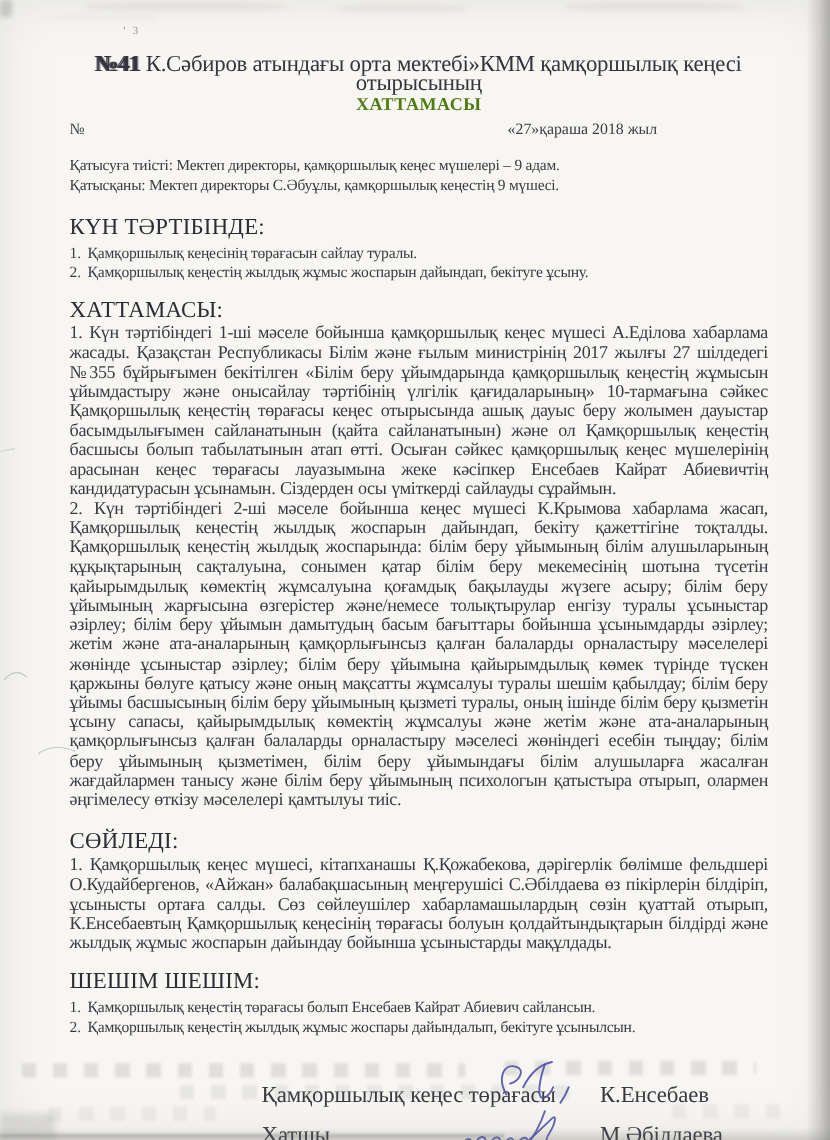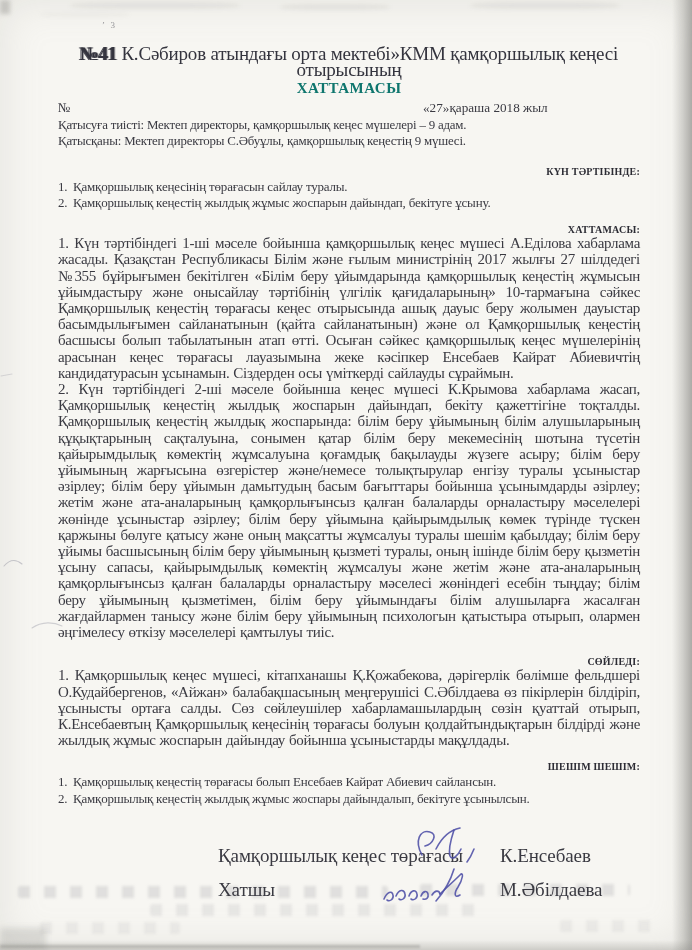--- a/index.html
+++ b/index.html
@@ -60,29 +60,29 @@
     margin-top: 26px; text-align: center;
     font-size: 19px; line-height: 16px; letter-spacing: -0.2px;
     color: #34343e;
   }
   .dbl {
     display: inline-block; margin-right: 4px; font-weight: bold;
     text-shadow: -1.4px 0 0 rgba(45,45,55,.85), 1px .4px 0 rgba(45,45,55,.35);
   }
   .protocol {
     margin-top: 2px; text-align: center;
-    font-weight: bold; font-size: 15px; letter-spacing: .5px; color: #0f766e;
+    font-weight: bold; font-size: 15px; letter-spacing: .5px; color: #4d7c0f;
   }
   .meta { position: relative; margin-top: 3px; height: 17px; font-size: 13.2px; }
   .meta .no { position: absolute; left: 0; top: 0; }
   .meta .date { position: absolute; left: 365px; top: 0; }
-  .attend { font-size: 12.9px; line-height: 16.4px; letter-spacing: -0.2px; }
+  .attend { margin-top: 13px; font-size: 12.9px; line-height: 16.4px; letter-spacing: -0.2px; }
   .h {
-    margin-top: 16px; text-align: right;
-    font-weight: bold; font-size: 10px; letter-spacing: .2px; color: #2c2c34;
+    margin-top: 16px; text-align: left;
+    font-weight: normal; font-size: 19px; letter-spacing: .2px; color: #2c2c34;
   }
   .h.tight { margin-top: 13px; }
   .list { margin-top: 2px; }
   .li { font-size: 13px; line-height: 16.2px; letter-spacing: -0.2px; }
   .li .num { display: inline-block; min-width: 15px; }
   .para {
     margin: 0; font-size: 15px; line-height: 16.2px;
     letter-spacing: -0.3px; word-spacing: .5px;
     text-align: justify;
   }

